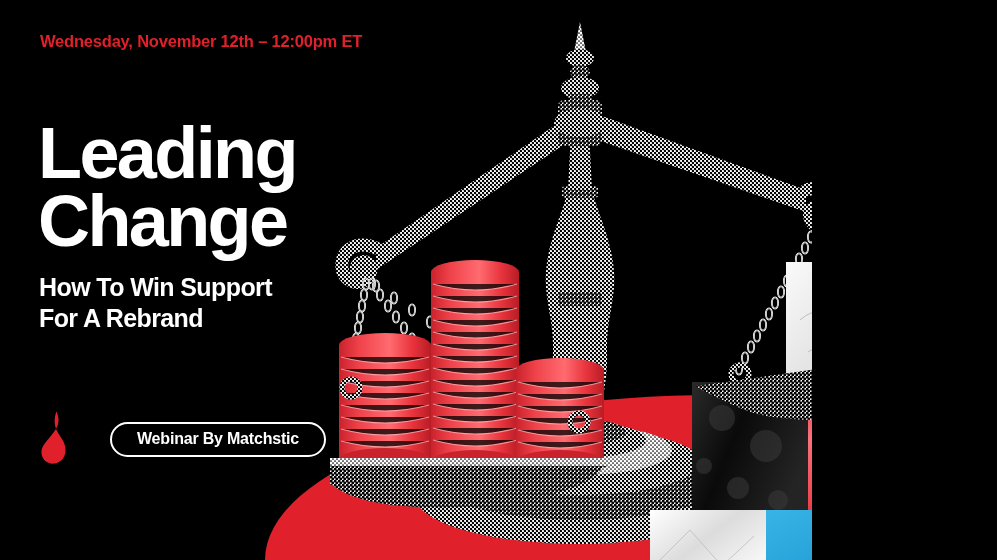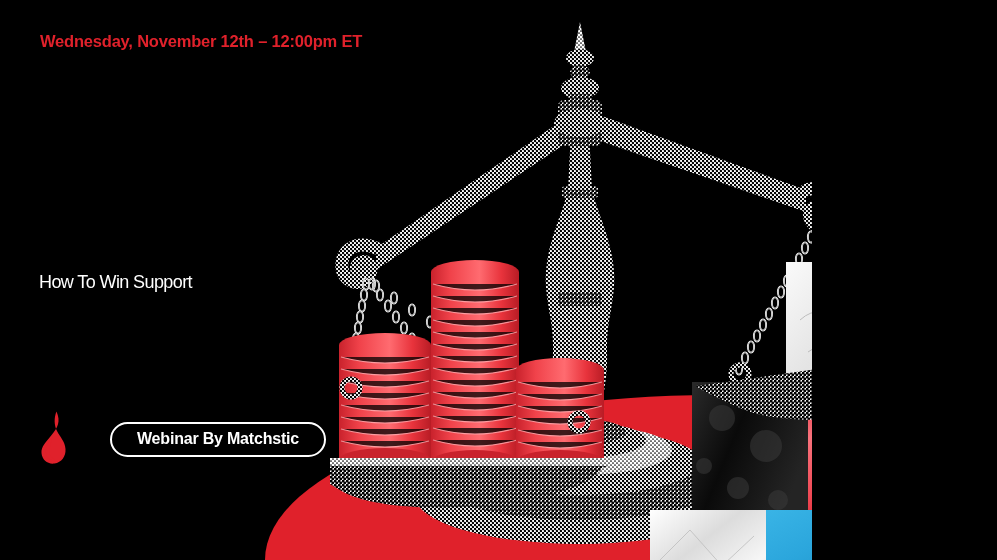--- a/index.html
+++ b/index.html
@@ -54,22 +54,22 @@
     color: #FFFFFF;
     white-space: nowrap;
   }
   .subhead {
     position: absolute;
     left: 39px;
     top: 272px;
     z-index: 6;
   }
   .subhead-line {
-    font-size: 18px;
-    font-weight: normal;
+    font-size: 25px;
+    font-weight: bold;
     line-height: 1.22;
     letter-spacing: -0.6px;
     color: #FFFFFF;
     white-space: nowrap;
   }
 
   
   .footer {
     position: absolute;
     left: 30px;
@@ -415,23 +415,28 @@
           <circle cx="410" cy="374" r="9" fill="none" stroke="url(#halftone)" stroke-width="5"></circle>
           <circle cx="651" cy="340" r="9" fill="none" stroke="url(#halftone)" stroke-width="5"></circle>
           <path d="M366 386 L 694 340 L 688 352 C 672 402, 482 440, 410 408 C 388 398, 374 392, 366 386 Z" fill="url(#halftoneDense)"></path>
         </g>
       </g>
     </svg>
   </div>
 
   <div class="date">Wednesday, November 12th – 12:00pm ET</div>
 
+  <div class="headline">
+    <div class="headline-line">Leading</div>
+    <div class="headline-line">Change</div>
+  </div>
 
   <div class="subhead">
     <div class="subhead-line">How To Win Support</div>
+    <div class="subhead-line">For A Rebrand</div>
   </div>
 
   <div class="footer">
     <span class="flame-icon-wrap">
       <svg class="flame-logo" viewBox="0 0 44 58" xmlns="http://www.w3.org/2000/svg" aria-hidden="true">
         <path d="M26.5 1.5 C 31 12, 27.5 17.5, 22 24.5
                  C 16 32, 11 36.5, 11.5 43
                  C 12 50, 18 54.5, 24.5 53.5
                  C 31.5 52.5, 36 46.5, 35.5 39
                  C 35 31.5, 30 27, 27 21

